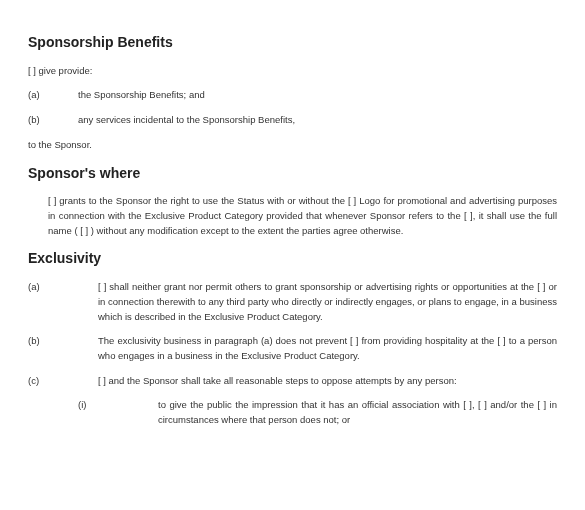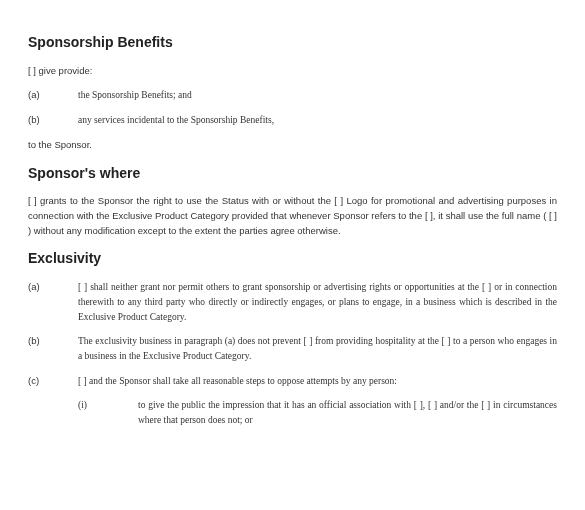--- a/index.html
+++ b/index.html
@@ -18,36 +18,36 @@
     font-size: 14px;
     color: #222;
     margin-top: 4px;
     margin-bottom: 10px;
   }
   .para {
     margin-bottom: 10px;
   }
   .just {
     text-align: justify;
+    margin-left: 20px;
   }
   .item {
     display: flex;
     margin-bottom: 10px;
   }
   .marker {
     width: 22px;
     flex: 0 0 22px;
   }
   .gap {
     width: 28px;
     flex: 0 0 28px;
   }
   .body {
     flex: 1;
-    font-family: Liberation Serif, serif;
   }
   .sub {
     display: flex;
     margin-top: 10px;
   }
   .submarker {
     width: 22px;
     flex: 0 0 22px;
   }
   .subgap {

